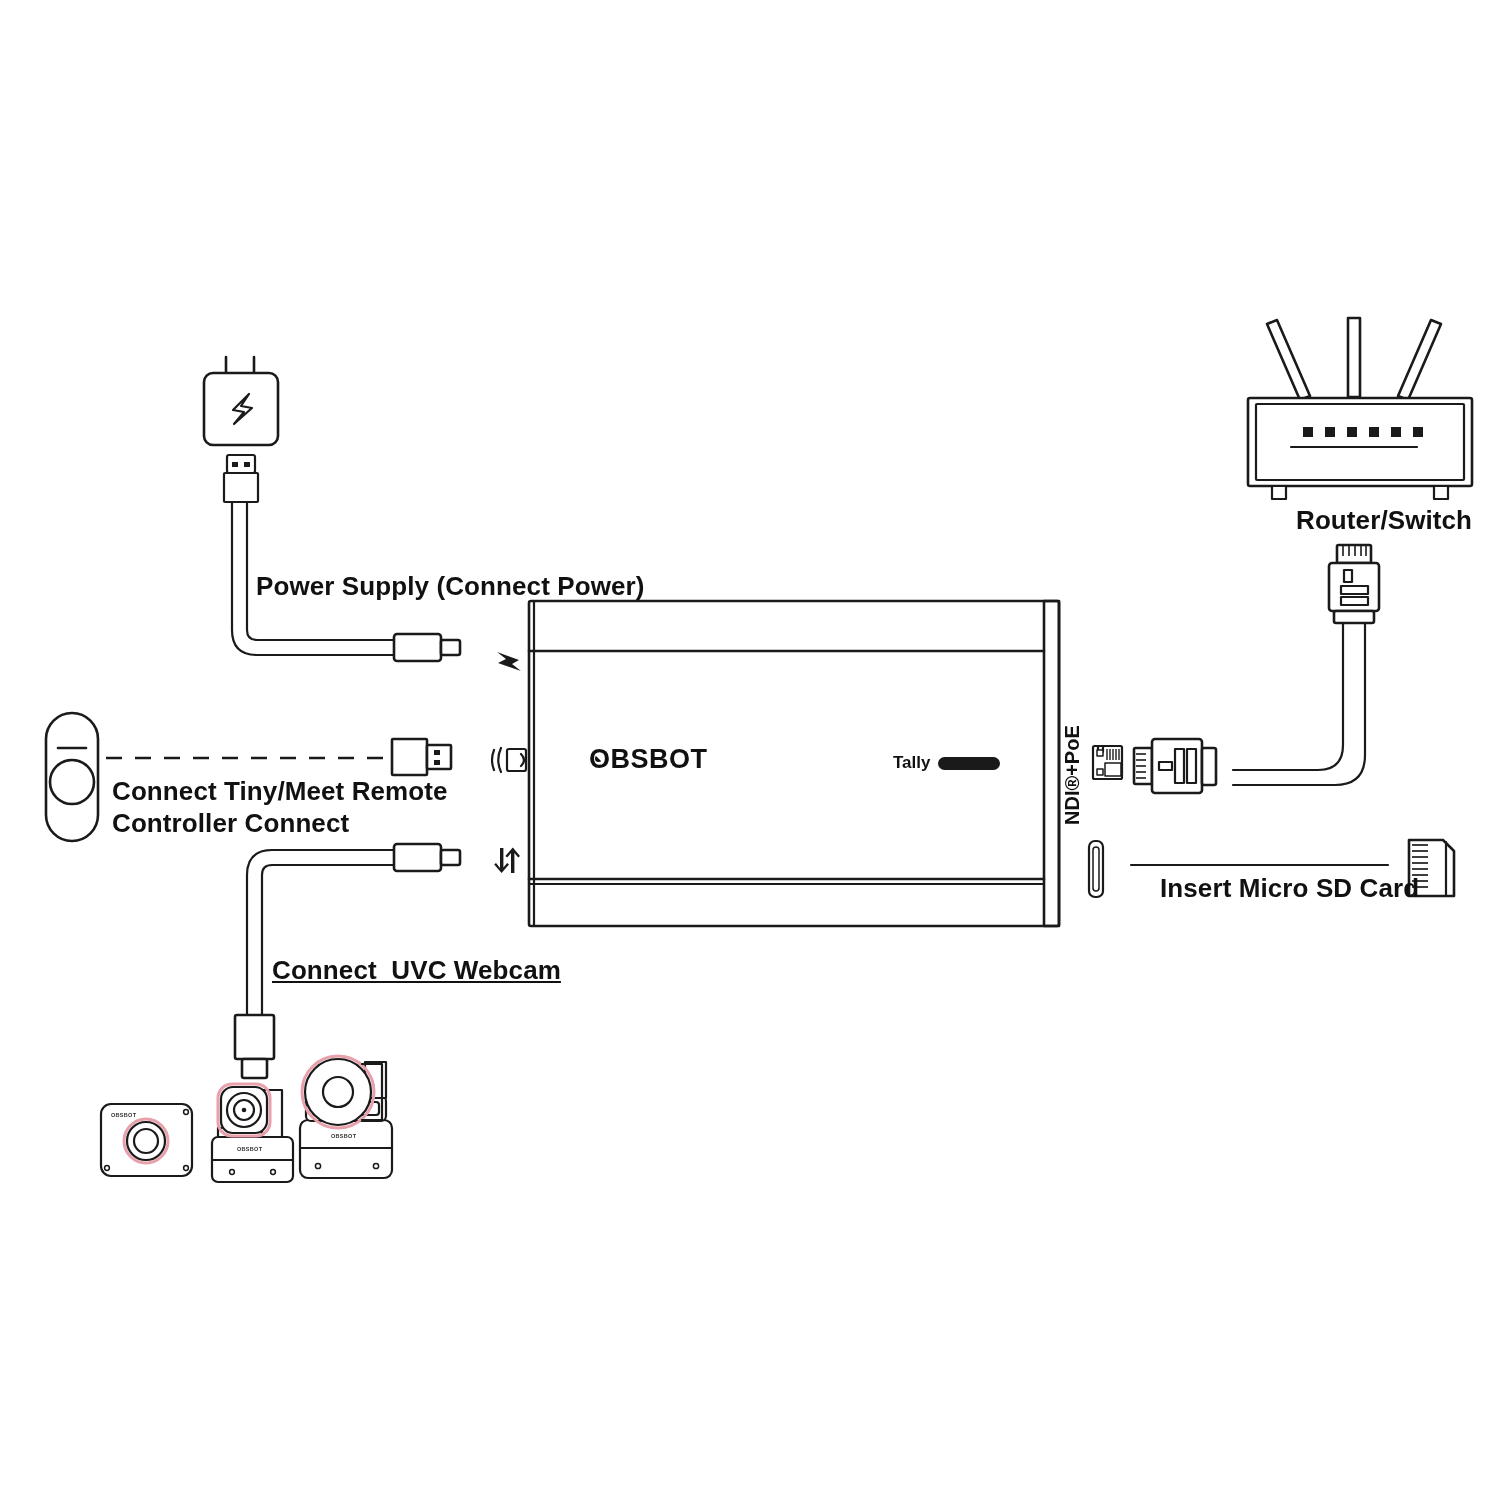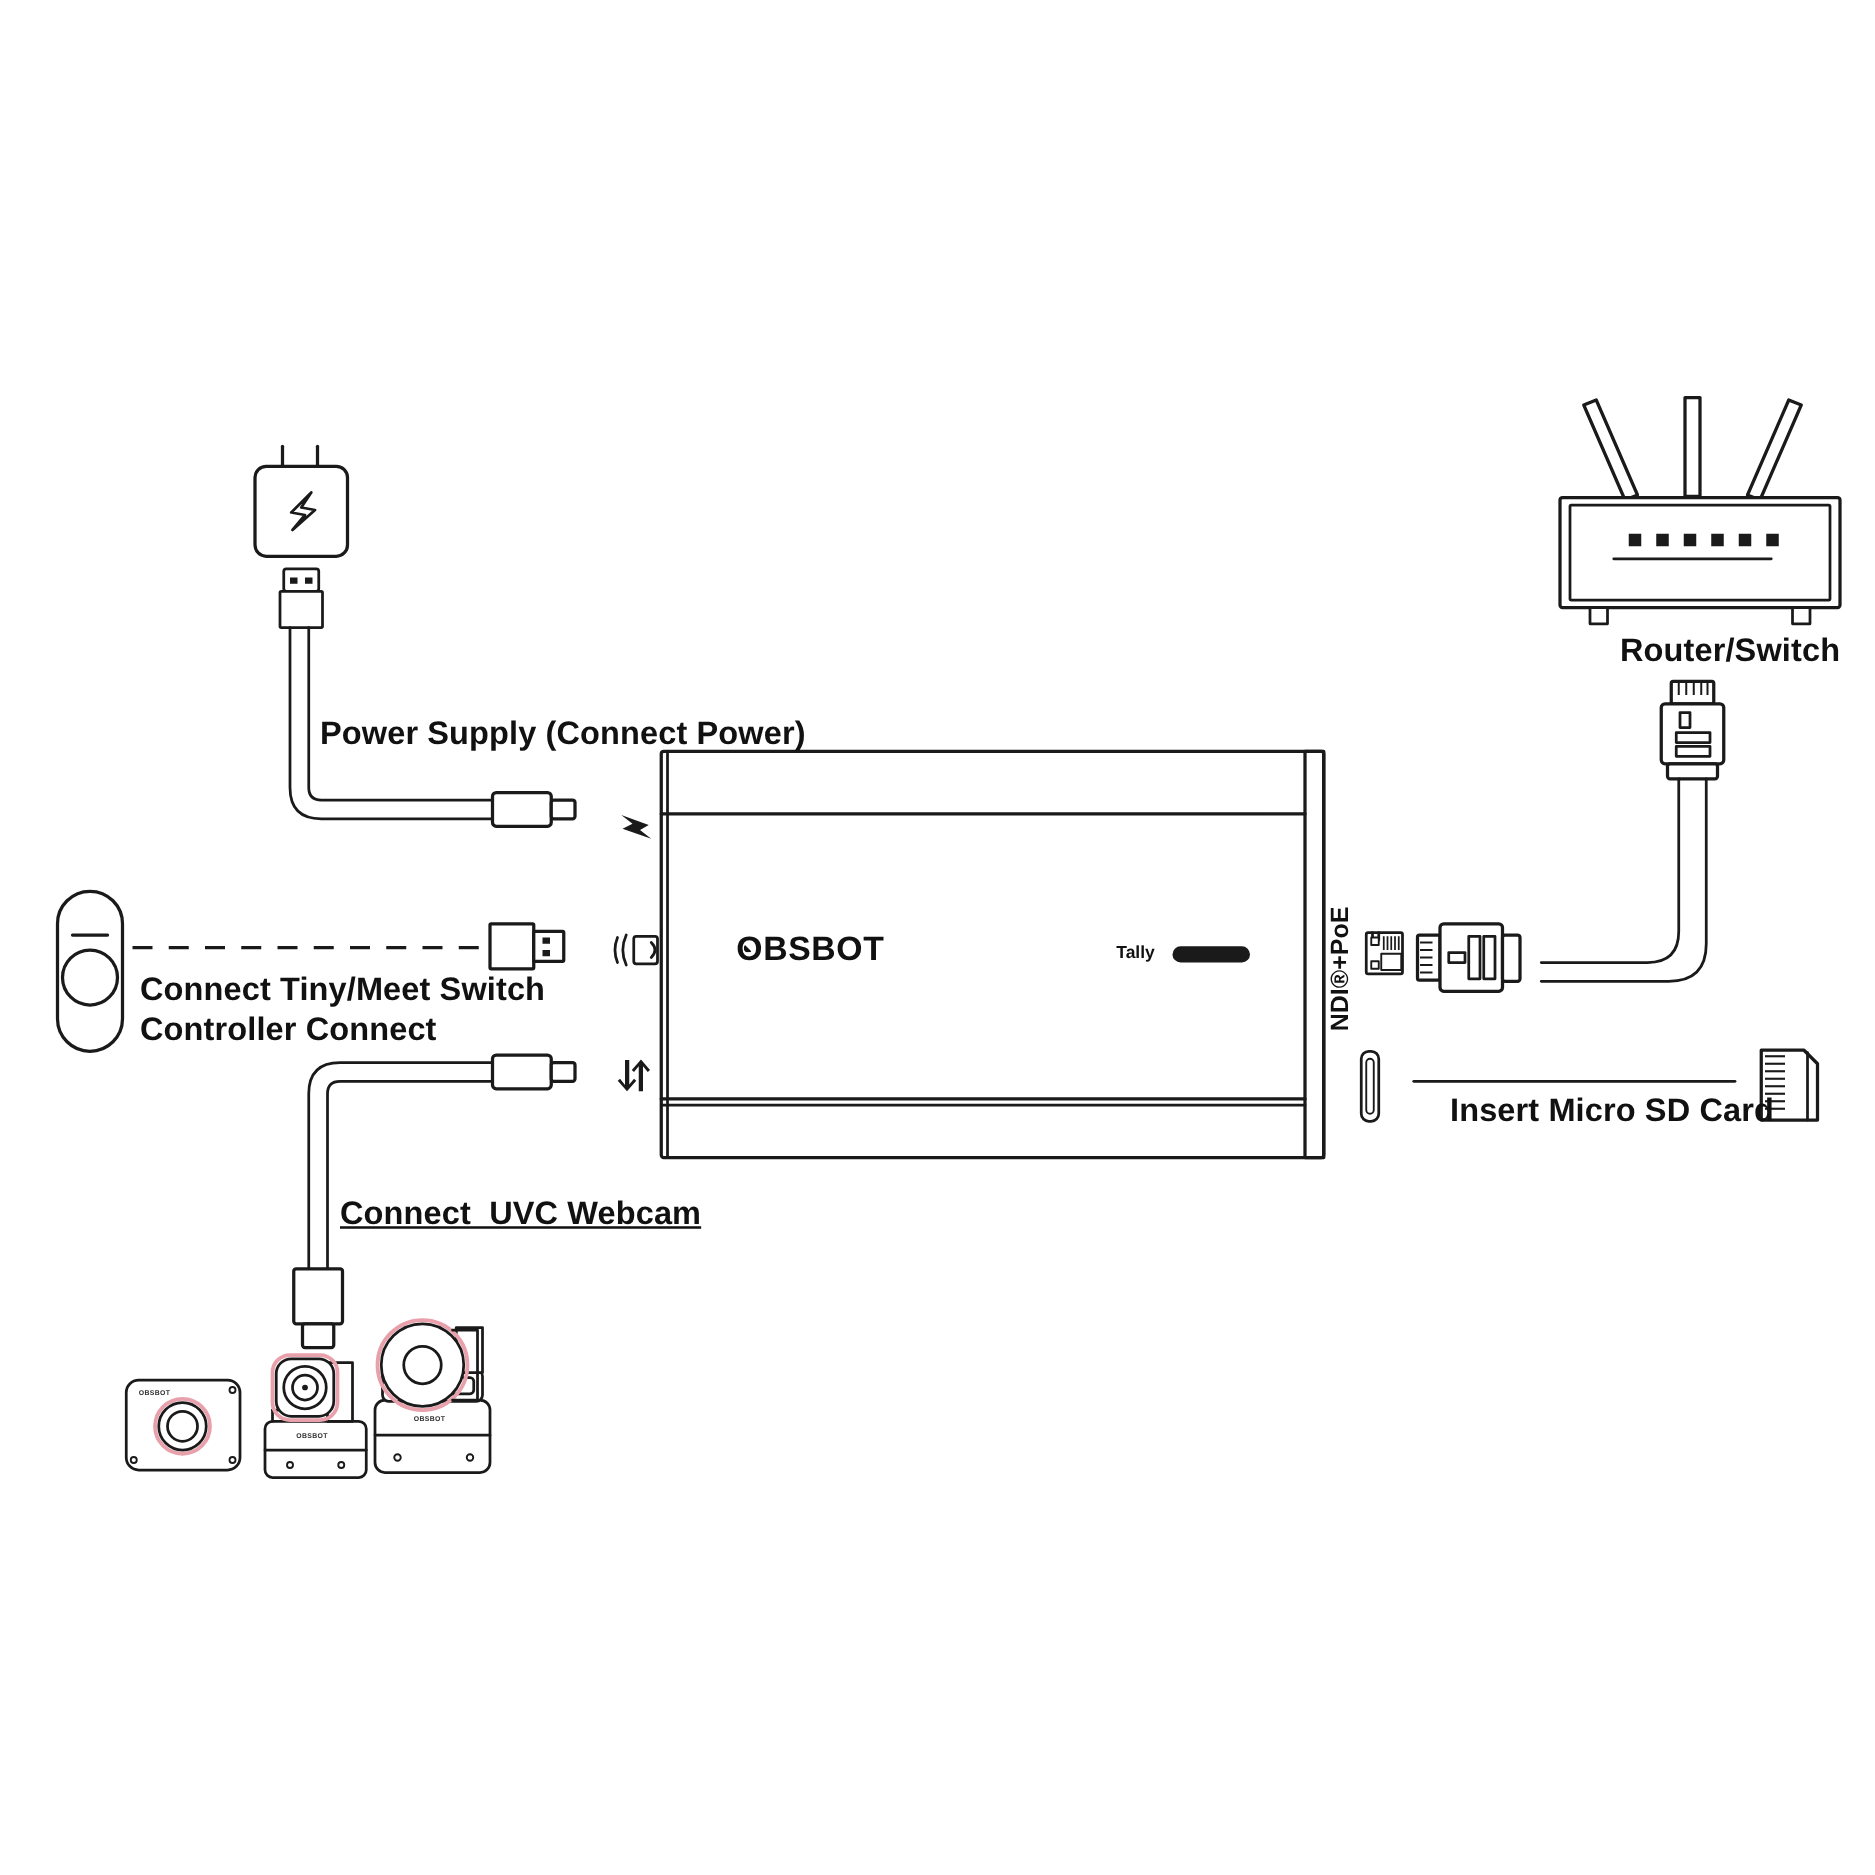--- a/index.html
+++ b/index.html
@@ -3,21 +3,21 @@
 <meta charset="utf-8">
 <style>
   html,body{margin:0;padding:0;background:#ffffff;}
   body{width:1500px;height:1500px;position:relative;overflow:hidden;
        font-family:"Liberation Sans","DejaVu Sans",sans-serif;color:#1a1a1a;}
   #stage{position:absolute;inset:0;width:1500px;height:1500px;}
   svg.layer{position:absolute;left:0;top:0;width:1500px;height:1500px;overflow:visible;}
   .lbl{position:absolute;font-family:"Liberation Sans","DejaVu Sans",sans-serif;
        color:#111;font-weight:600;line-height:1.22;white-space:pre;}
   .lbl-lg{font-size:26px;letter-spacing:0.1px;}
-  .lbl-sm{font-size:14px;font-weight:600;}
+  .lbl-sm{font-size:17px;font-weight:600;}
   .vert{transform:rotate(-90deg);transform-origin:left top;font-size:20px;font-weight:600;}
   .brand{position:absolute;font-size:27px;font-weight:700;letter-spacing:0.5px;color:#111;}
 </style>
 </head>
 <body>
 
 <div id="stage">
 
   <svg class="layer" viewBox="0 0 1500 1500">
     <defs>
@@ -269,21 +269,21 @@
                    background:#111;clip-path:polygon(0 0,100% 100%,0 100%);"></span>
     </span>
   </div>
 
   <div class="lbl lbl-sm" style="left:893px;top:753px;">Tally</div>
 
   <div class="vert lbl" style="left:1060px;top:825px;">NDI®+PoE</div>
 
   <div class="lbl lbl-lg" style="left:256px;top:531px;margin-top:40px;">Power Supply (Connect Power)</div>
 
-  <div class="lbl lbl-lg" style="left:112px;top:776px;"><span>Connect Tiny/Meet Switch</span>
+  <div class="lbl lbl-lg" style="left:112px;top:776px;"><span>Connect Tiny/Meet Remote</span>
 <span>Controller Connect</span></div>
 
   <div class="lbl lbl-lg" style="left:272px;top:955px;text-decoration:underline;">Connect  UVC Webcam</div>
 
   <div class="lbl lbl-lg" style="left:1296px;top:505px;">Router/Switch</div>
 
 
   <div class="lbl lbl-lg" style="left:1160px;top:873px;">Insert Micro SD Card</div>
 
   <div style="position:absolute;left:111px;top:1112px;font-size:5.5px;font-weight:700;letter-spacing:0.3px;color:#333;">OBSBOT</div>

